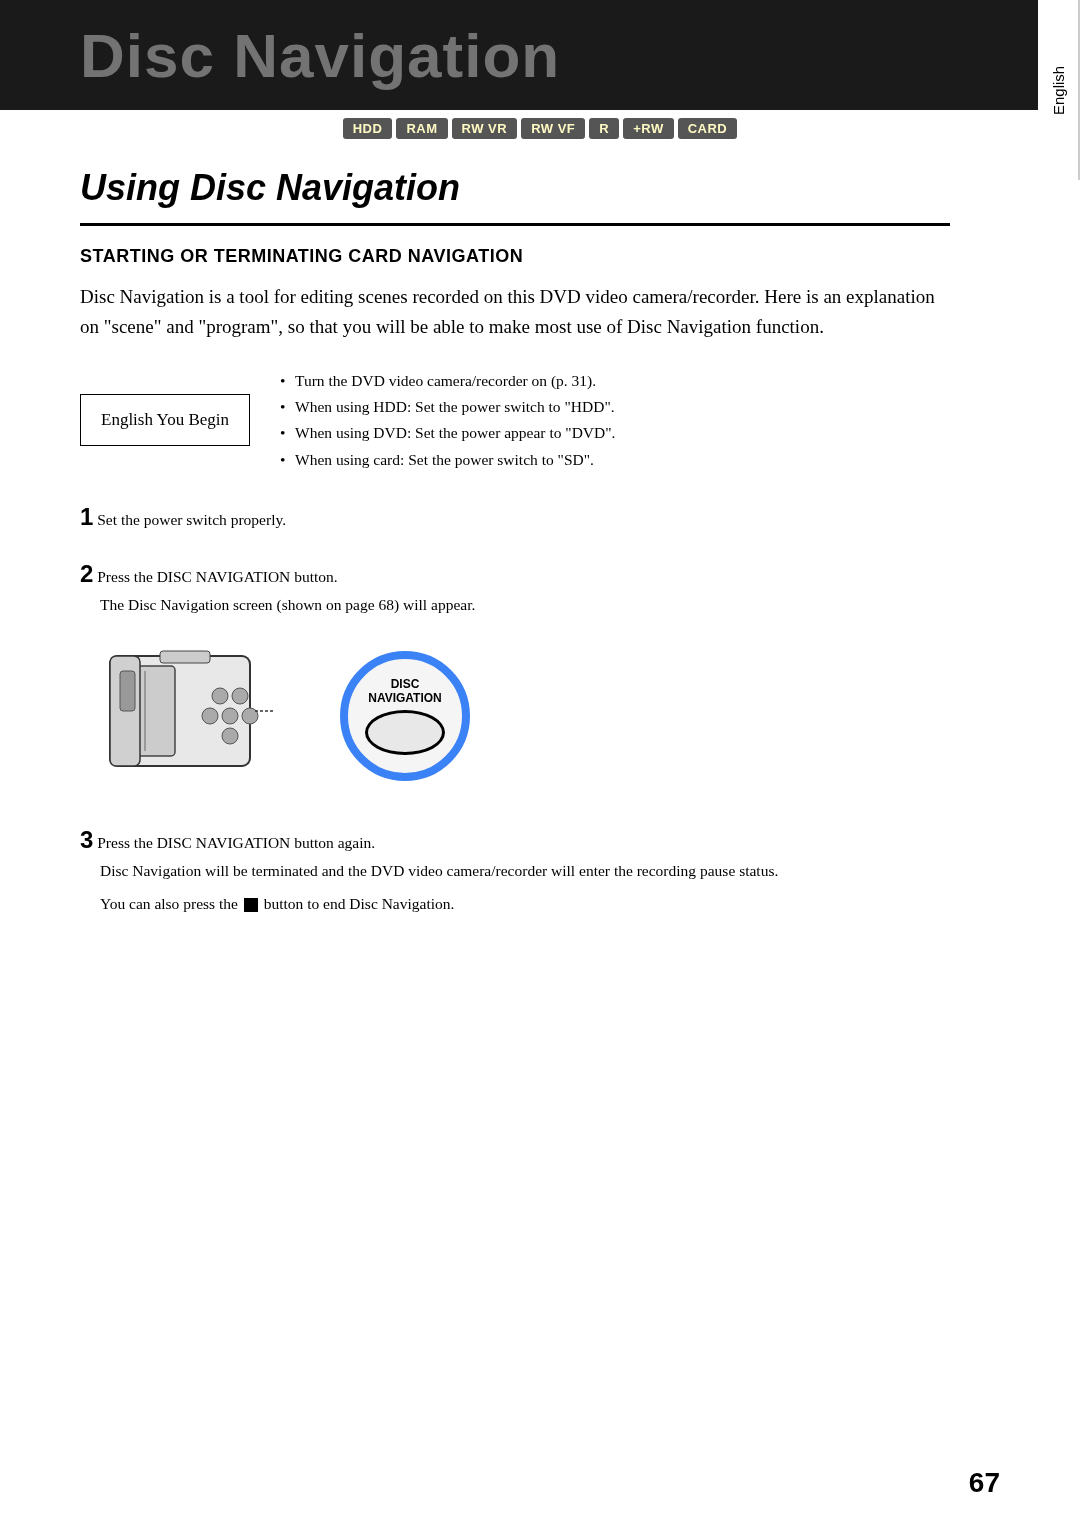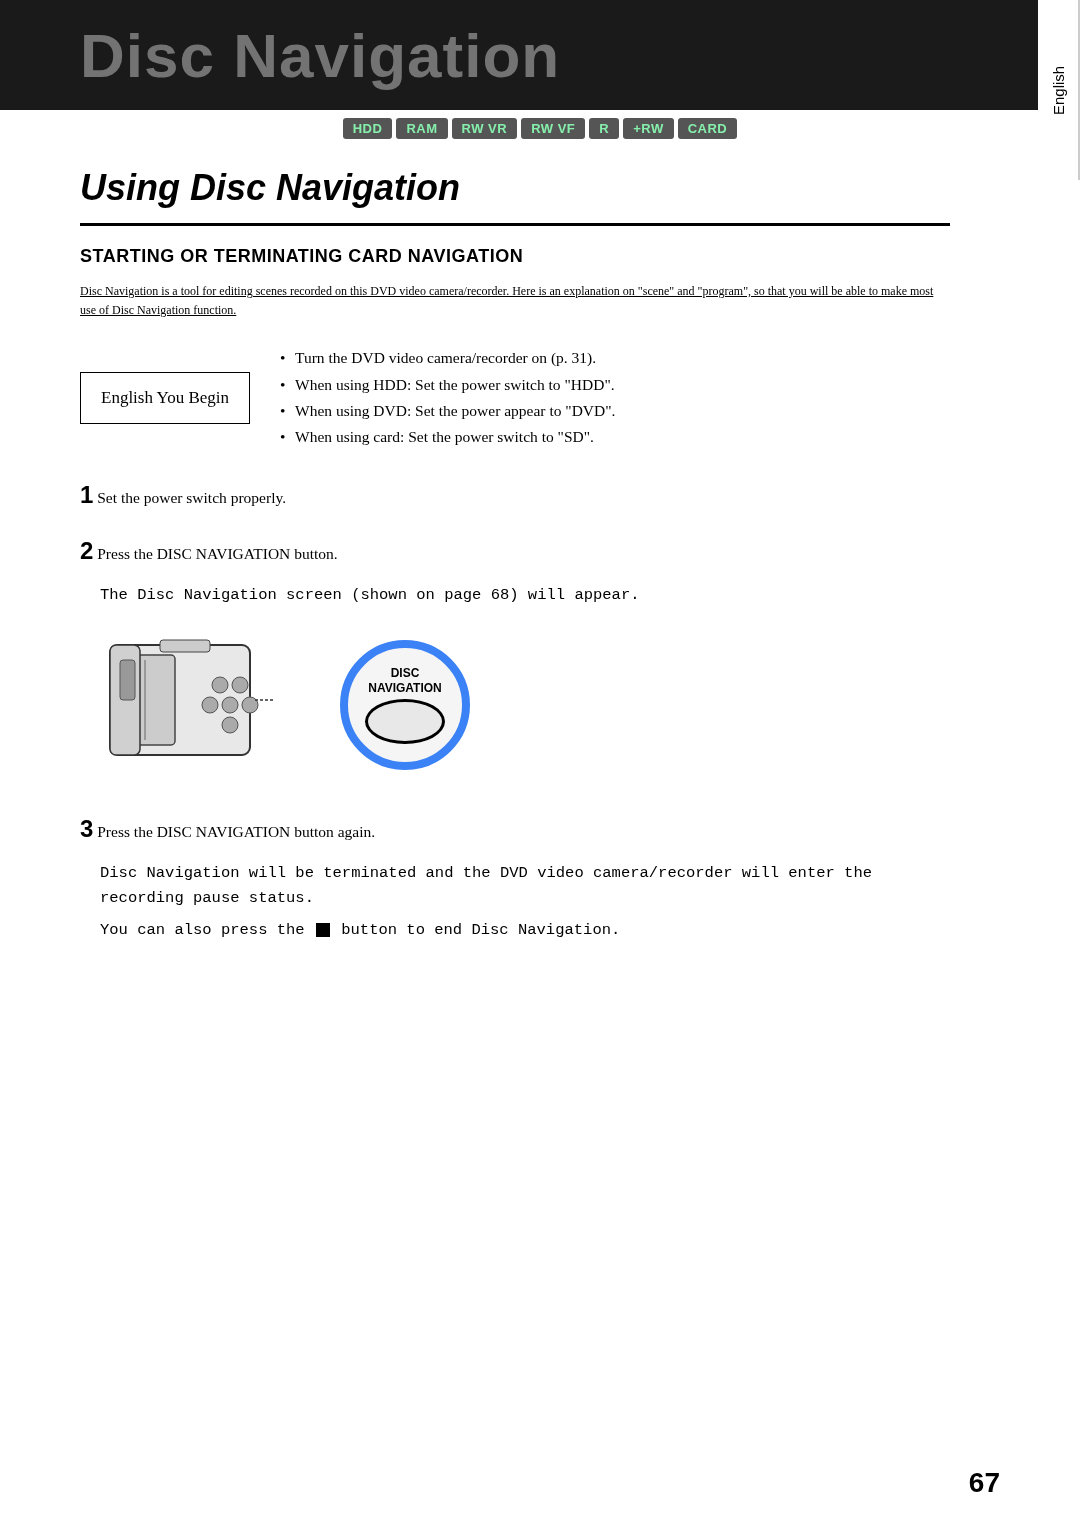--- a/index.html
+++ b/index.html
@@ -32,21 +32,21 @@
     .compat-bar {
       display: flex;
       gap: 4px;
       align-items: center;
       padding: 8px 80px;
       background: #ffffff;
       justify-content: center;
     }
     .compat-badge {
       background: #555555;
-      color: #86efac;
+      color: #fef9c3;
       font-size: 13px;
       font-family: Arial, sans-serif;
       font-weight: bold;
       padding: 3px 10px;
       border-radius: 3px;
       letter-spacing: 0.5px;
     }
 
     
     .english-tab {
@@ -93,25 +93,24 @@
       font-size: 18px;
       font-weight: bold;
       font-family: Arial, sans-serif;
       color: #000000;
       margin-bottom: 15px;
       letter-spacing: 0.5px;
     }
 
     
     .body-text {
-      font-size: 12px;
+      font-size: 19px;
       line-height: 1.6;
       margin-bottom: 15px;
       font-family: 'Times New Roman', Times, serif;
-      text-decoration: underline;
     }
 
     
     .before-begin-container {
       display: flex;
       gap: 30px;
       margin: 25px 0;
       align-items: flex-start;
     }
     .before-begin-box {
@@ -153,24 +152,23 @@
       font-family: Arial, sans-serif;
       display: inline;
     }
     .step-text {
       font-size: 15.5px;
     }
 
     
     .step-subtext {
       margin-left: 20px;
-      margin-top: 12px;
+      margin-top: 0;
       font-size: 15.5px;
       line-height: 1.6;
-      font-family: Liberation Mono, monospace;
     }
 
     
     .illustration-container {
       display: flex;
       align-items: center;
       gap: 30px;
       margin: 15px 20px 25px 20px;
     }
 

